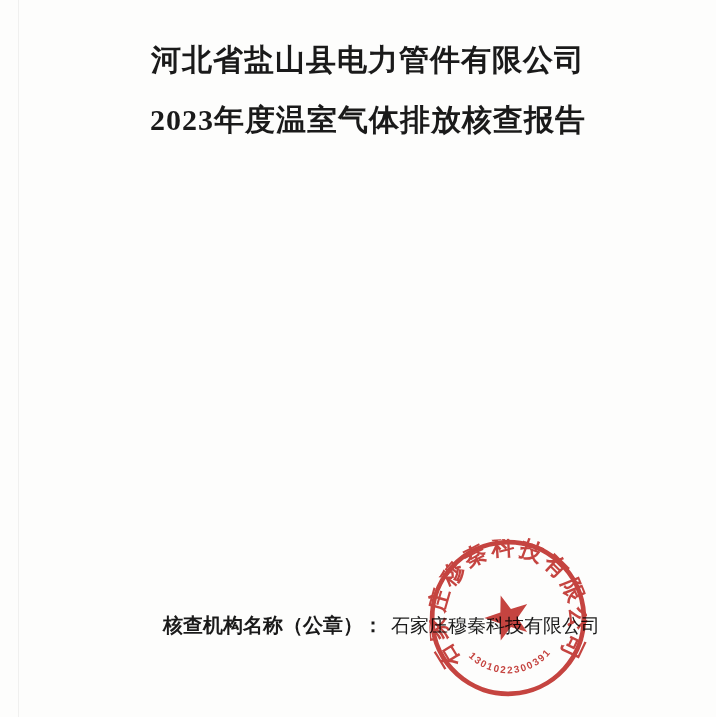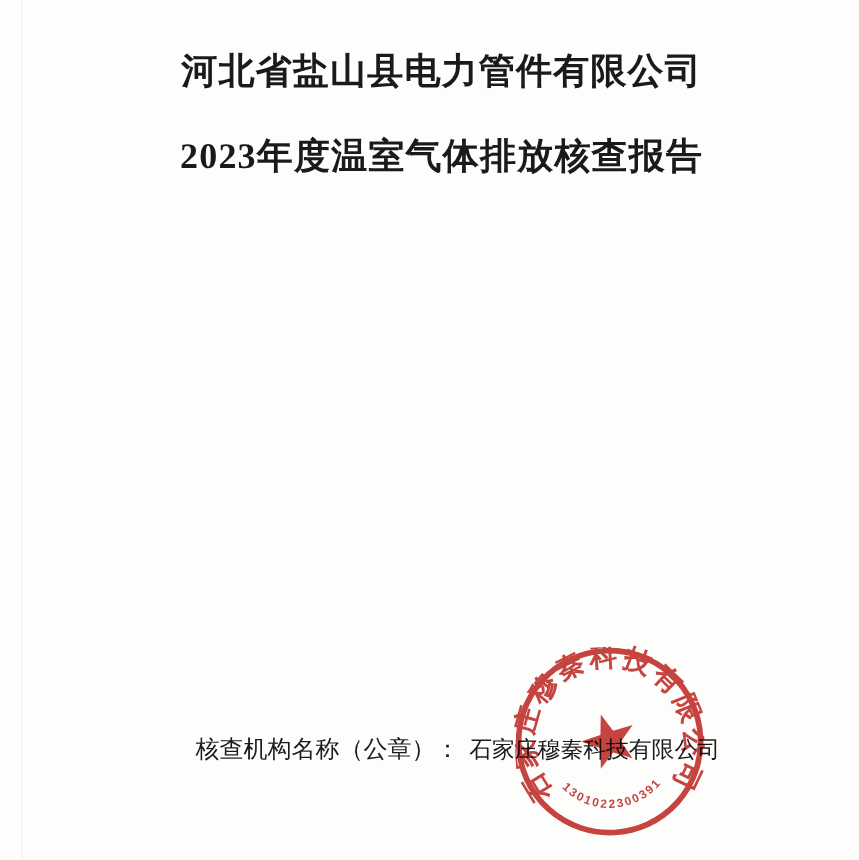--- a/index.html
+++ b/index.html
@@ -25,30 +25,30 @@
     padding-left: 20px;
     text-align: center;
   }
   .title-line {
     font-size: 30px;
     font-weight: 700;
     letter-spacing: 1px;
     line-height: 32px;
     white-space: nowrap;
   }
-  .title-line + .title-line { margin-top: 39px; }
+  .title-line + .title-line { margin-top: 28px; }
   .footer-block {
     position: absolute;
     left: 163px;
     top: 612px;
     white-space: nowrap;
   }
   .footer-line { height: 26px; line-height: 26px; }
   .footer-line + .footer-line { margin-top: 23px; }
-  .footer-label { font-size: 20px; font-weight: 400; }
+  .footer-label { font-size: 20px; font-weight: 700; }
   .footer-value { font-size: 19px; font-weight: 400; margin-left: 8px; }
   .footer-line.date .footer-value { font-size: 20px; margin-left: 3px; }
   .seal {
     position: absolute;
     left: 429px;
     top: 539px;
     width: 158px;
     height: 158px;
     mix-blend-mode: multiply;
     opacity: 0.92;

